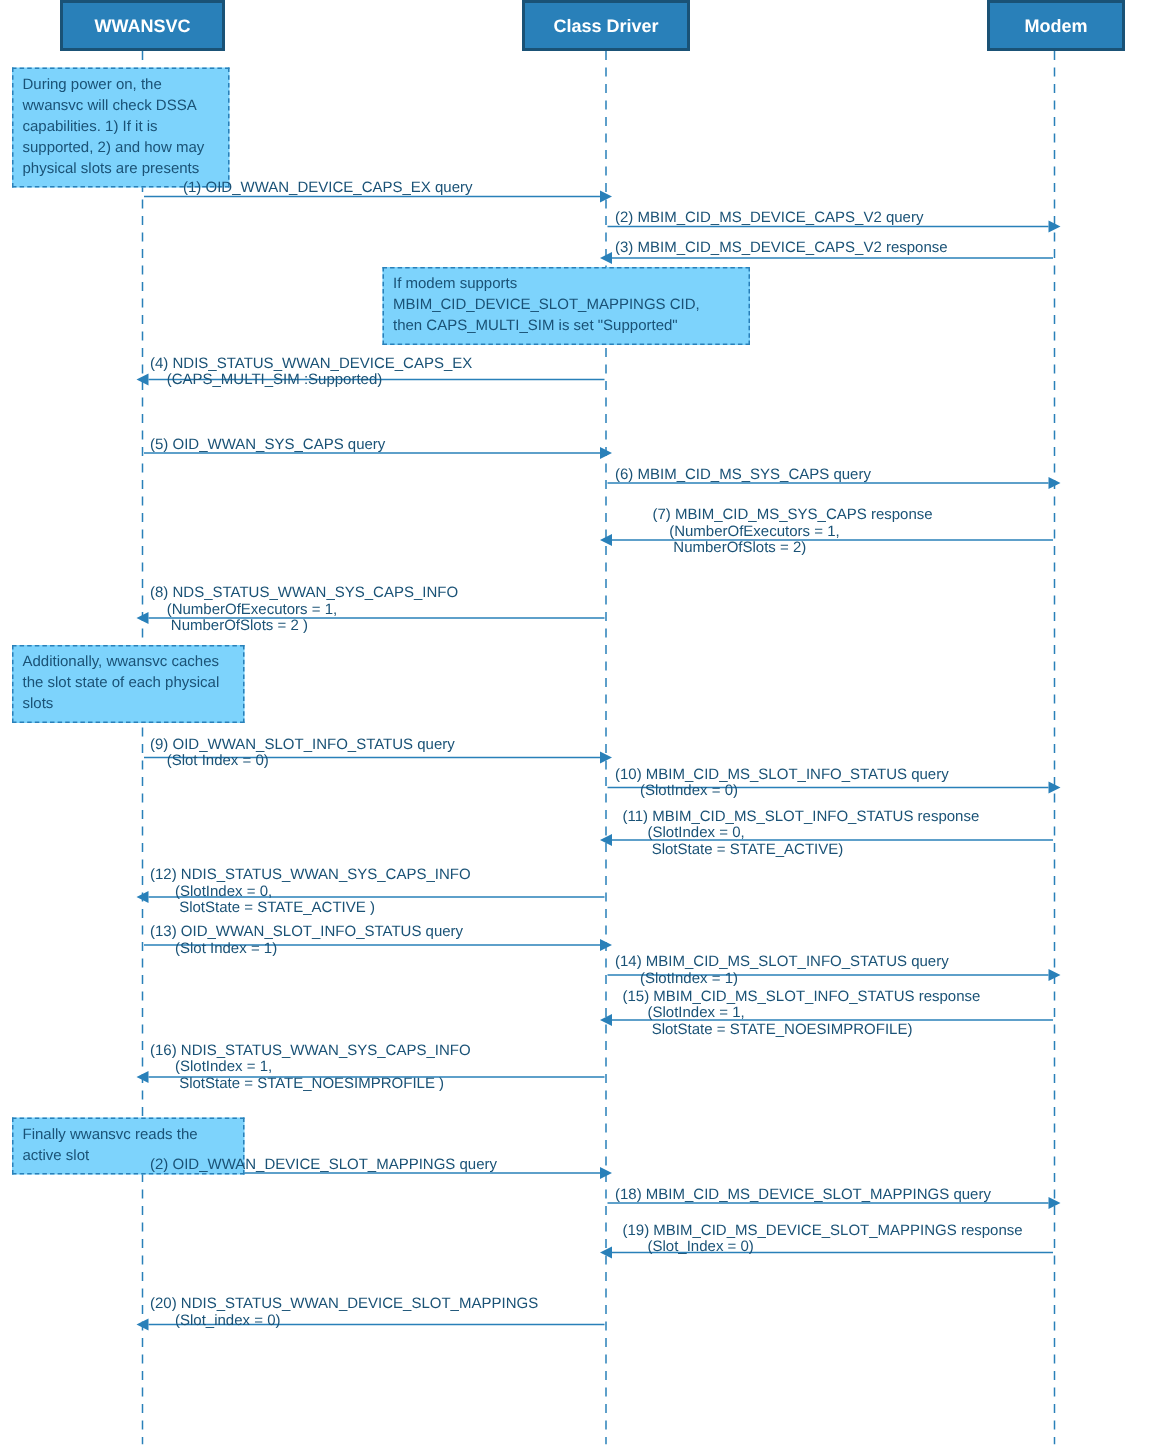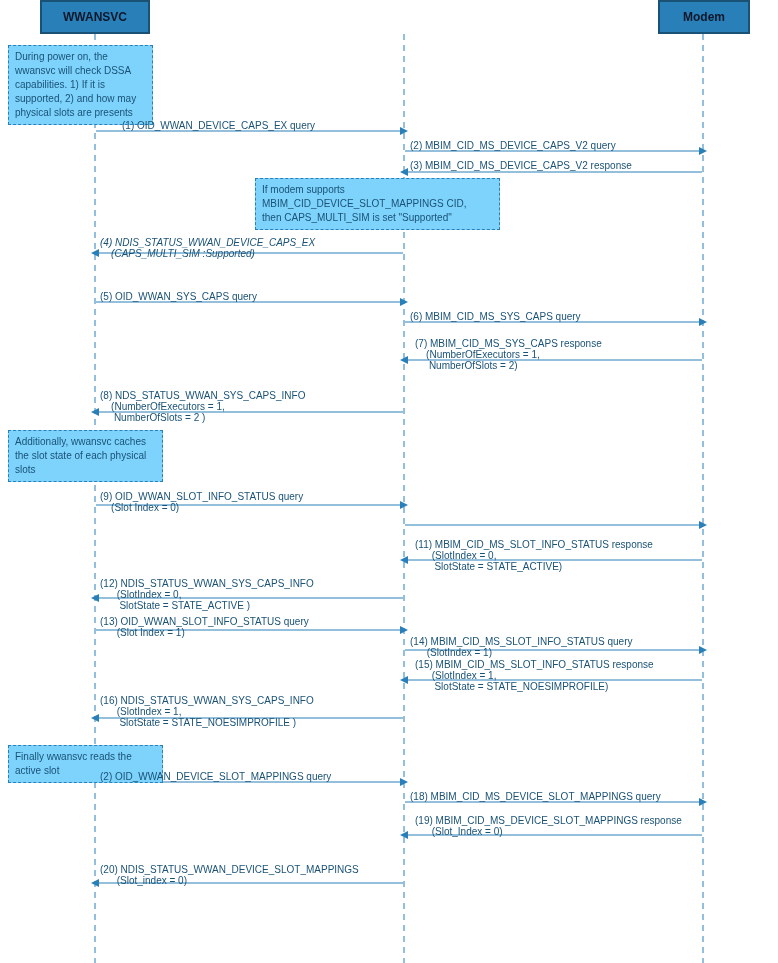--- a/index.html
+++ b/index.html
@@ -18,21 +18,21 @@
       position: relative;
       width: 778px;
       min-height: 963px;
     }
 
     
     .header-box {
       position: absolute;
       top: 0;
       background: #2980b9;
-      color: #0f172a;
+      color: #ffffff;
       font-weight: bold;
       font-size: 12px;
       text-align: center;
       padding: 8px 12px;
       border: 2px solid #1a5276;
       z-index: 10;
     }
 
     
     .note-box {
@@ -67,20 +67,23 @@
     }
   </style>
 </head>
 <body>
 
 <div class="diagram-container">
 
   <div class="header-box" style="left:40px; width:110px;">
     <span>WWANSVC</span>
   </div>
+  <div class="header-box" style="left:348px; width:112px;">
+    <span>Class Driver</span>
+  </div>
   <div class="header-box" style="left:658px; width:92px;">
     <span>Modem</span>
   </div>
 
   <svg class="diagram-svg">
 
     <line x1="95" y1="34" x2="95" y2="963" stroke="#2980b9" stroke-width="1" stroke-dasharray="6,5"></line>
     <line x1="404" y1="34" x2="404" y2="963" stroke="#2980b9" stroke-width="1" stroke-dasharray="6,5"></line>
     <line x1="703" y1="34" x2="703" y2="963" stroke="#2980b9" stroke-width="1" stroke-dasharray="6,5"></line>
 
@@ -166,50 +169,54 @@
   </div>
 
   <div class="arrow-label" style="left:410px; top:140px;">
     (2) MBIM_CID_MS_DEVICE_CAPS_V2 query
   </div>
 
   <div class="arrow-label" style="left:410px; top:160px;">
     (3) MBIM_CID_MS_DEVICE_CAPS_V2 response
   </div>
 
-  <div class="arrow-label" style="left:100px; top:237px;font-style:italic;">
+  <div class="arrow-label" style="left:100px; top:237px;">
     (4) NDIS_STATUS_WWAN_DEVICE_CAPS_EX<br>
     &nbsp;&nbsp;&nbsp;&nbsp;(CAPS_MULTI_SIM :Supported)
   </div>
 
   <div class="arrow-label" style="left:100px; top:291px;">
     (5) OID_WWAN_SYS_CAPS query
   </div>
 
   <div class="arrow-label" style="left:410px; top:311px;">
     (6) MBIM_CID_MS_SYS_CAPS query
   </div>
 
-  <div class="arrow-label" style="left:415px; top:338px;">
+  <div class="arrow-label" style="left:435px; top:338px;">
     (7) MBIM_CID_MS_SYS_CAPS response<br>
     &nbsp;&nbsp;&nbsp;&nbsp;(NumberOfExecutors = 1,<br>
     &nbsp;&nbsp;&nbsp;&nbsp;&nbsp;NumberOfSlots = 2)
   </div>
 
   <div class="arrow-label" style="left:100px; top:390px;">
     (8) NDS_STATUS_WWAN_SYS_CAPS_INFO<br>
     &nbsp;&nbsp;&nbsp;&nbsp;(NumberOfExecutors = 1,<br>
     &nbsp;&nbsp;&nbsp;&nbsp;&nbsp;NumberOfSlots = 2 )
   </div>
 
   <div class="arrow-label" style="left:100px; top:491px;">
     (9) OID_WWAN_SLOT_INFO_STATUS query<br>
     &nbsp;&nbsp;&nbsp;&nbsp;(Slot Index = 0)
   </div>
 
+  <div class="arrow-label" style="left:410px; top:511px;">
+    (10) MBIM_CID_MS_SLOT_INFO_STATUS query<br>
+    &nbsp;&nbsp;&nbsp;&nbsp;&nbsp;&nbsp;(SlotIndex = 0)
+  </div>
 
   <div class="arrow-label" style="left:415px; top:539px;">
     (11) MBIM_CID_MS_SLOT_INFO_STATUS response<br>
     &nbsp;&nbsp;&nbsp;&nbsp;&nbsp;&nbsp;(SlotIndex = 0,<br>
     &nbsp;&nbsp;&nbsp;&nbsp;&nbsp;&nbsp;&nbsp;SlotState = STATE_ACTIVE)
   </div>
 
   <div class="arrow-label" style="left:100px; top:578px;">
     (12) NDIS_STATUS_WWAN_SYS_CAPS_INFO<br>
     &nbsp;&nbsp;&nbsp;&nbsp;&nbsp;&nbsp;(SlotIndex = 0,<br>

